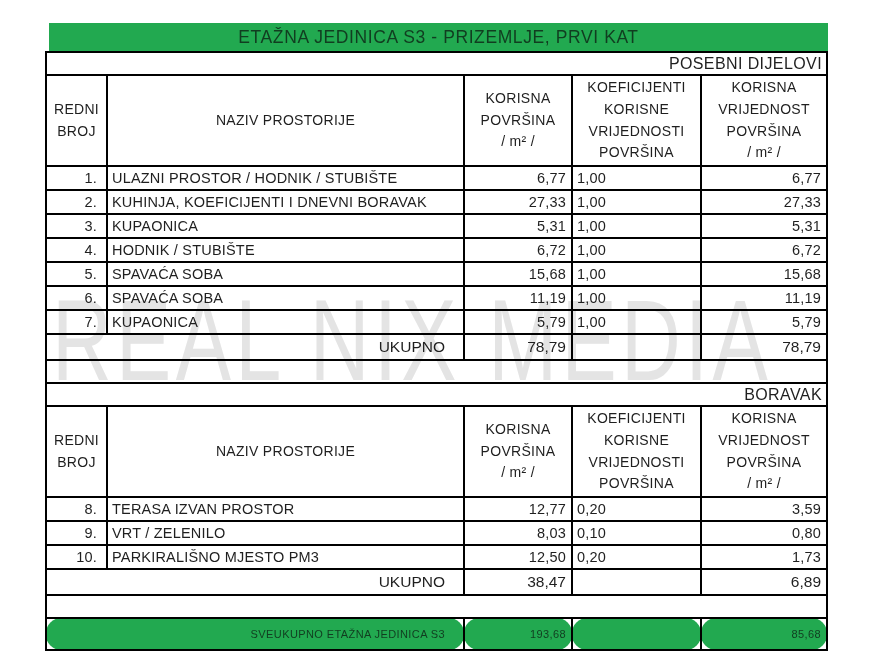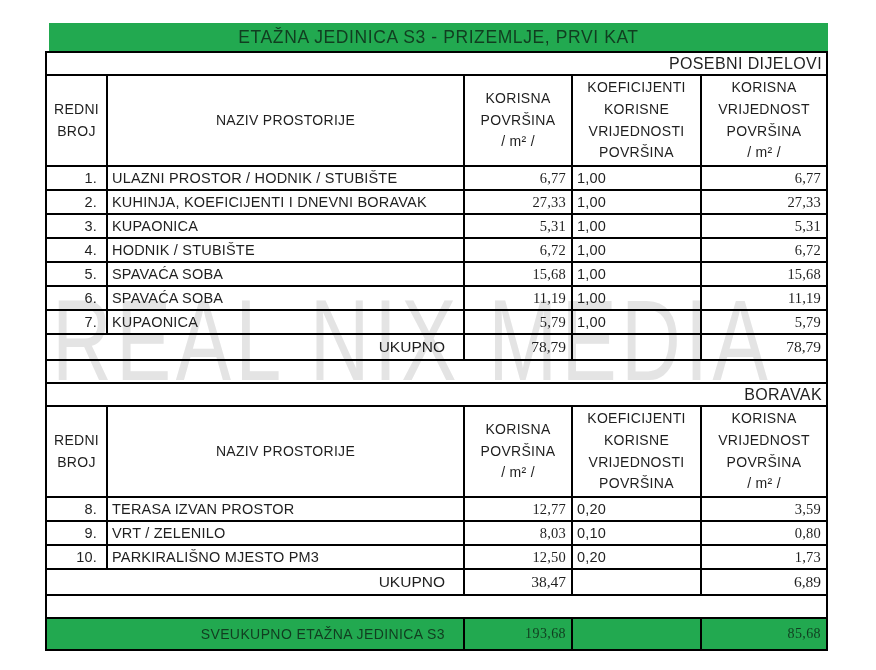--- a/index.html
+++ b/index.html
@@ -69,34 +69,35 @@
     letter-spacing:0.3px;
     padding:0 2px;
   }
   .data-row td{
     height:22px;
     font-size:14.5px;
     letter-spacing:0.2px;
   }
   .c-num{text-align:right;padding-right:9px;}
   .c-name{text-align:left;}
-  .c-area,.c-val{text-align:right;padding-right:5px;font-family:Liberation Serif, serif;}
+  .c-area,.c-val{text-align:right;padding-right:5px;}
   .c-coef{text-align:left;}
   .total-row td{
     height:24px;
     font-size:15.5px;
   }
   .c-total-label{text-align:right;padding-right:18px;}
   .gap-row td{height:21px;}
   .grand-row td{
     height:30px;
     background:#22a950;
     color:#113d20;
-    font-size:14px;
+    font-size:11px;
     letter-spacing:0.4px;
+    border-radius:15px;
   }
 </style>
 </head>
 <body>
 
 <div class="watermark">REAL NIX MEDIA</div>
 
 <div class="doc">
 
   <div class="title-bar">ETAŽNA JEDINICA S3 - PRIZEMLJE, PRVI KAT</div>

